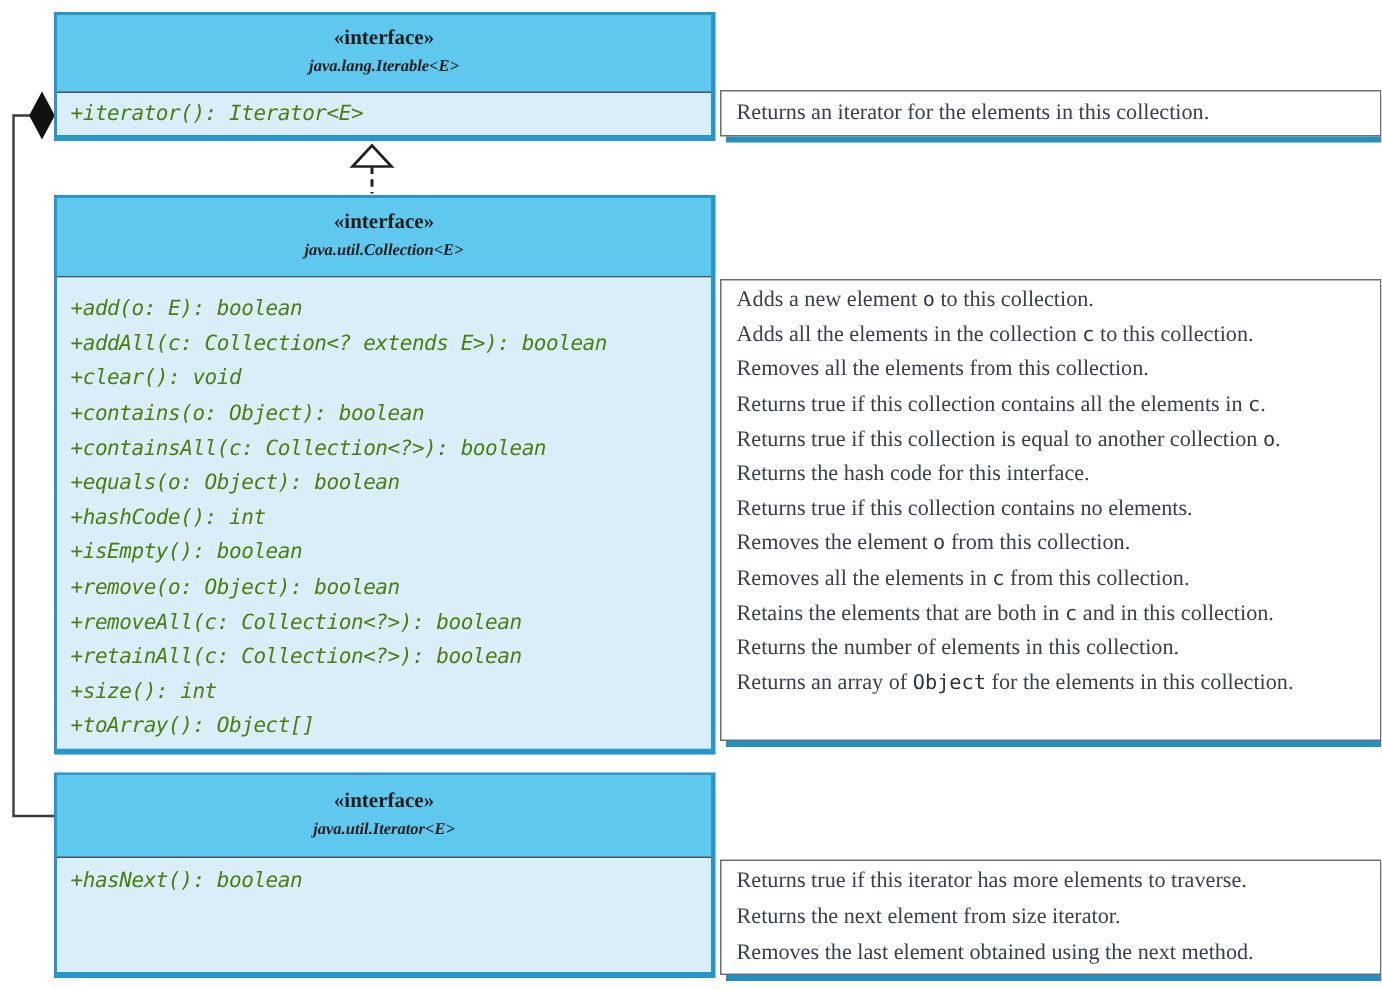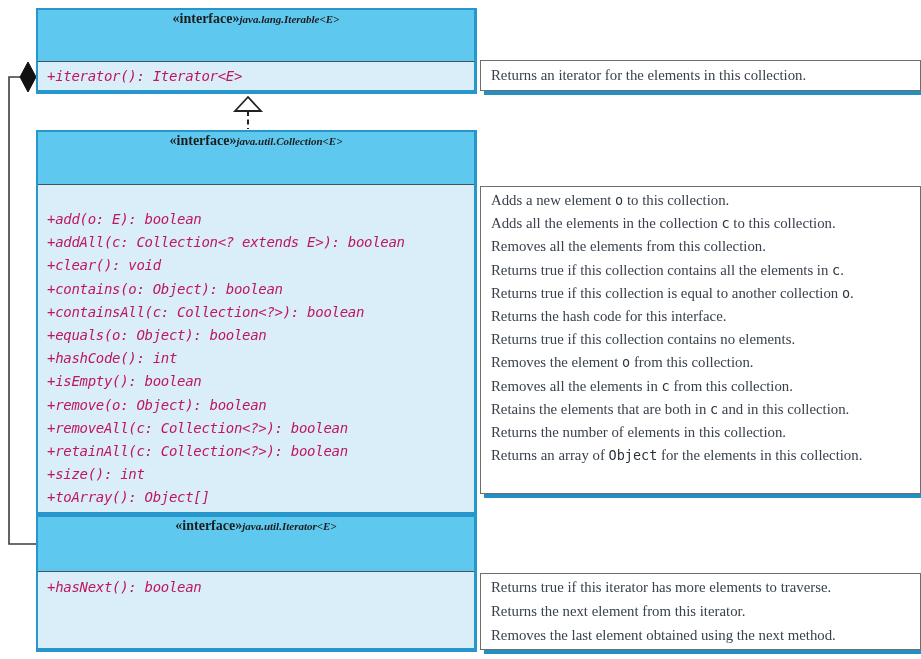--- a/index.html
+++ b/index.html
@@ -29,46 +29,46 @@
     border-right-width:3px;
     border-bottom-width:4px;
     box-sizing:content-box;
     background:var(--body-blue);
   }
   .uml-header{
     background:var(--header-blue);
     border-bottom:1px solid #44545c;
     text-align:center;
     color:var(--text-dark);
-    display:flex;flex-direction:row;justify-content:center;
+    display:flex;flex-direction:column;justify-content:center;
   }
   .stereotype{
     font-weight:bold;font-size:14px;line-height:18px;
   }
   .class-name{
     font-weight:bold;font-style:italic;font-size:11px;line-height:19px;
   }
   .uml-methods{
     background:var(--body-blue);
     font-family:"DejaVu Sans Mono", monospace;
     font-style:italic;
     font-size:14px;
-    color:#be185d;
+    color:#4d7c0f;
     padding-left:9px;
     white-space:nowrap;
     overflow:hidden;
     letter-spacing:-0.3px;
   }
   #box-iterable{left:36px;top:8px;}
   #box-iterable .uml-header{height:51px;}
   #box-iterable .uml-methods{height:28px;line-height:28px;}
 
   #box-collection{left:36px;top:130px;}
   #box-collection .uml-header{height:52px;}
-  #box-collection .uml-methods{height:304px;padding-top:10px;line-height:23.2px;margin-top:13px;}
+  #box-collection .uml-methods{height:304px;padding-top:10px;line-height:23.2px;}
 
   #box-iterator{left:36px;top:515px;}
   #box-iterator .uml-header{height:54px;}
   #box-iterator .uml-methods{height:72px;padding-top:4px;line-height:22.5px;}
 
   
   .note-box{
     position:absolute;
     left:480px;width:429px;
     background:#ffffff;
@@ -160,17 +160,17 @@
       <div class="stereotype">«interface»</div>
       <div class="class-name">java.util.Iterator&lt;E&gt;</div>
     </div>
     <div class="uml-methods">
       <div class="mrow">+hasNext(): boolean</div>
     </div>
   </div>
 
   <div class="note-box" id="note-iterator">
     <div class="note-line">Returns true if this iterator has more elements to traverse.</div>
-    <div class="note-line">Returns the next element from this iterator.</div>
+    <div class="note-line">Returns the next element from size iterator.</div>
     <div class="note-line">Removes the last element obtained using the next method.</div>
   </div>
 
 </div>
 
 </body></html>

